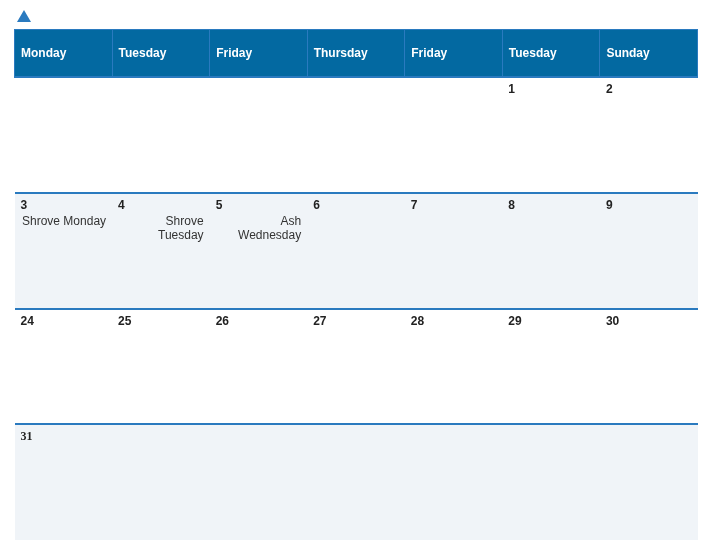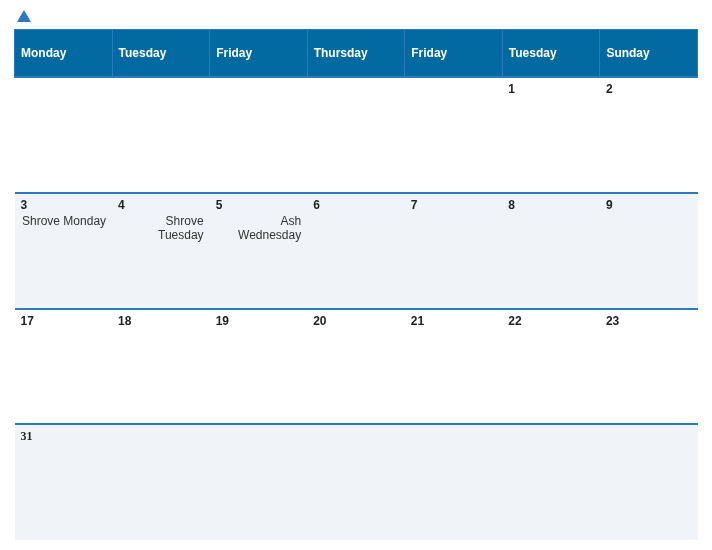--- a/index.html
+++ b/index.html
@@ -188,39 +188,39 @@
           </td>
           <td>
             <span class="day-number">8</span>
           </td>
           <td>
             <span class="day-number">9</span>
           </td>
         </tr>
         <tr>
           <td>
-            <span class="day-number">17</span>
-          </td>
-          <td>
-            <span class="day-number">18</span>
-          </td>
-          <td>
-            <span class="day-number">19</span>
-          </td>
-          <td>
-            <span class="day-number">20</span>
-          </td>
-          <td>
-            <span class="day-number">21</span>
-          </td>
-          <td>
-            <span class="day-number">22</span>
-          </td>
-          <td>
-            <span class="day-number">23</span>
+            <span class="day-number">24</span>
+          </td>
+          <td>
+            <span class="day-number">25</span>
+          </td>
+          <td>
+            <span class="day-number">26</span>
+          </td>
+          <td>
+            <span class="day-number">27</span>
+          </td>
+          <td>
+            <span class="day-number">28</span>
+          </td>
+          <td>
+            <span class="day-number">29</span>
+          </td>
+          <td>
+            <span class="day-number">30</span>
           </td>
         </tr>
         <tr class="last-row">
           <td>
             <span class="day-number">31</span>
           </td>
           <td></td>
           <td></td>
           <td></td>
           <td></td>

